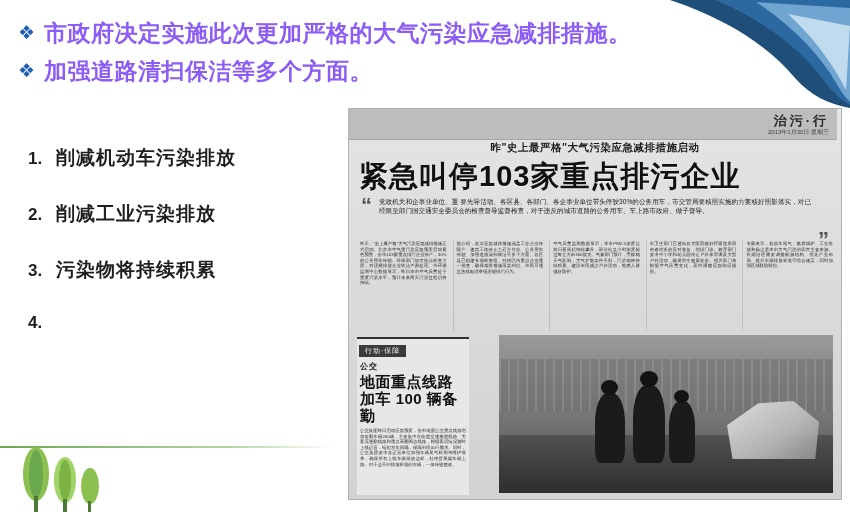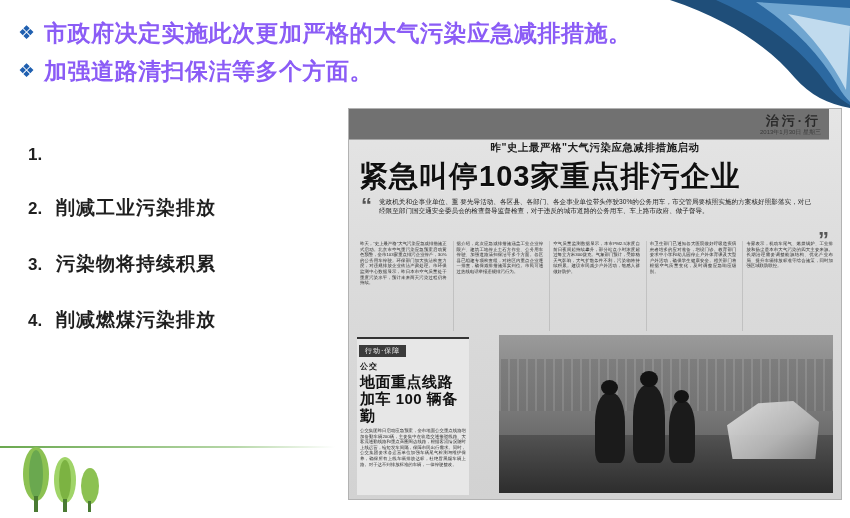--- a/index.html
+++ b/index.html
@@ -93,23 +93,23 @@
     overflow: hidden;
     filter: grayscale(100%);
   }
   .np-paper {
     position: absolute;
     inset: 0;
     background: linear-gradient(180deg,#e7e5df 0%, #dddbd4 45%, #d4d2cb 100%);
   }
   .np-masthead {
     position: absolute;
-    top: 0; left: 0; right: 12px;
+    top: 0; left: 0; right: 4px;
     height: 30px;
-    background: #ec4899;
+    background: #c4b5fd;
     border-bottom: 1px solid #a8a59f;
   }
   .np-masthead-title {
     position: absolute;
     right: 8px;
     top: 3px;
     font-size: 13px;
     font-weight: bold;
     color: #2a2a2a;
     letter-spacing: 3px;
@@ -307,32 +307,32 @@
   </div>
   <div class="header-line">
     <span class="diamond-bullet">❖</span>
     <span class="header-text">加强道路清扫保洁等多个方面。</span>
   </div>
 </div>
 
 <div class="num-list">
   <div class="num-item">
     <span class="num-marker">1.</span>
+    <span class="num-text">削减机动车污染排放</span>
   </div>
   <div class="num-item">
     <span class="num-marker">2.</span>
     <span class="num-text">削减工业污染排放</span>
   </div>
   <div class="num-item">
     <span class="num-marker">3.</span>
     <span class="num-text">污染物将持续积累</span>
   </div>
   <div class="num-item">
     <span class="num-marker">4.</span>
-    <span class="num-text">削减燃煤污染排放</span>
   </div>
 </div>
 
 <div class="newspaper">
   <div class="np-paper"></div>
 
   <div class="np-masthead">
     <div class="np-masthead-title">治污·行</div>
     <div class="np-masthead-sub">2013年1月30日 星期三</div>
   </div>

